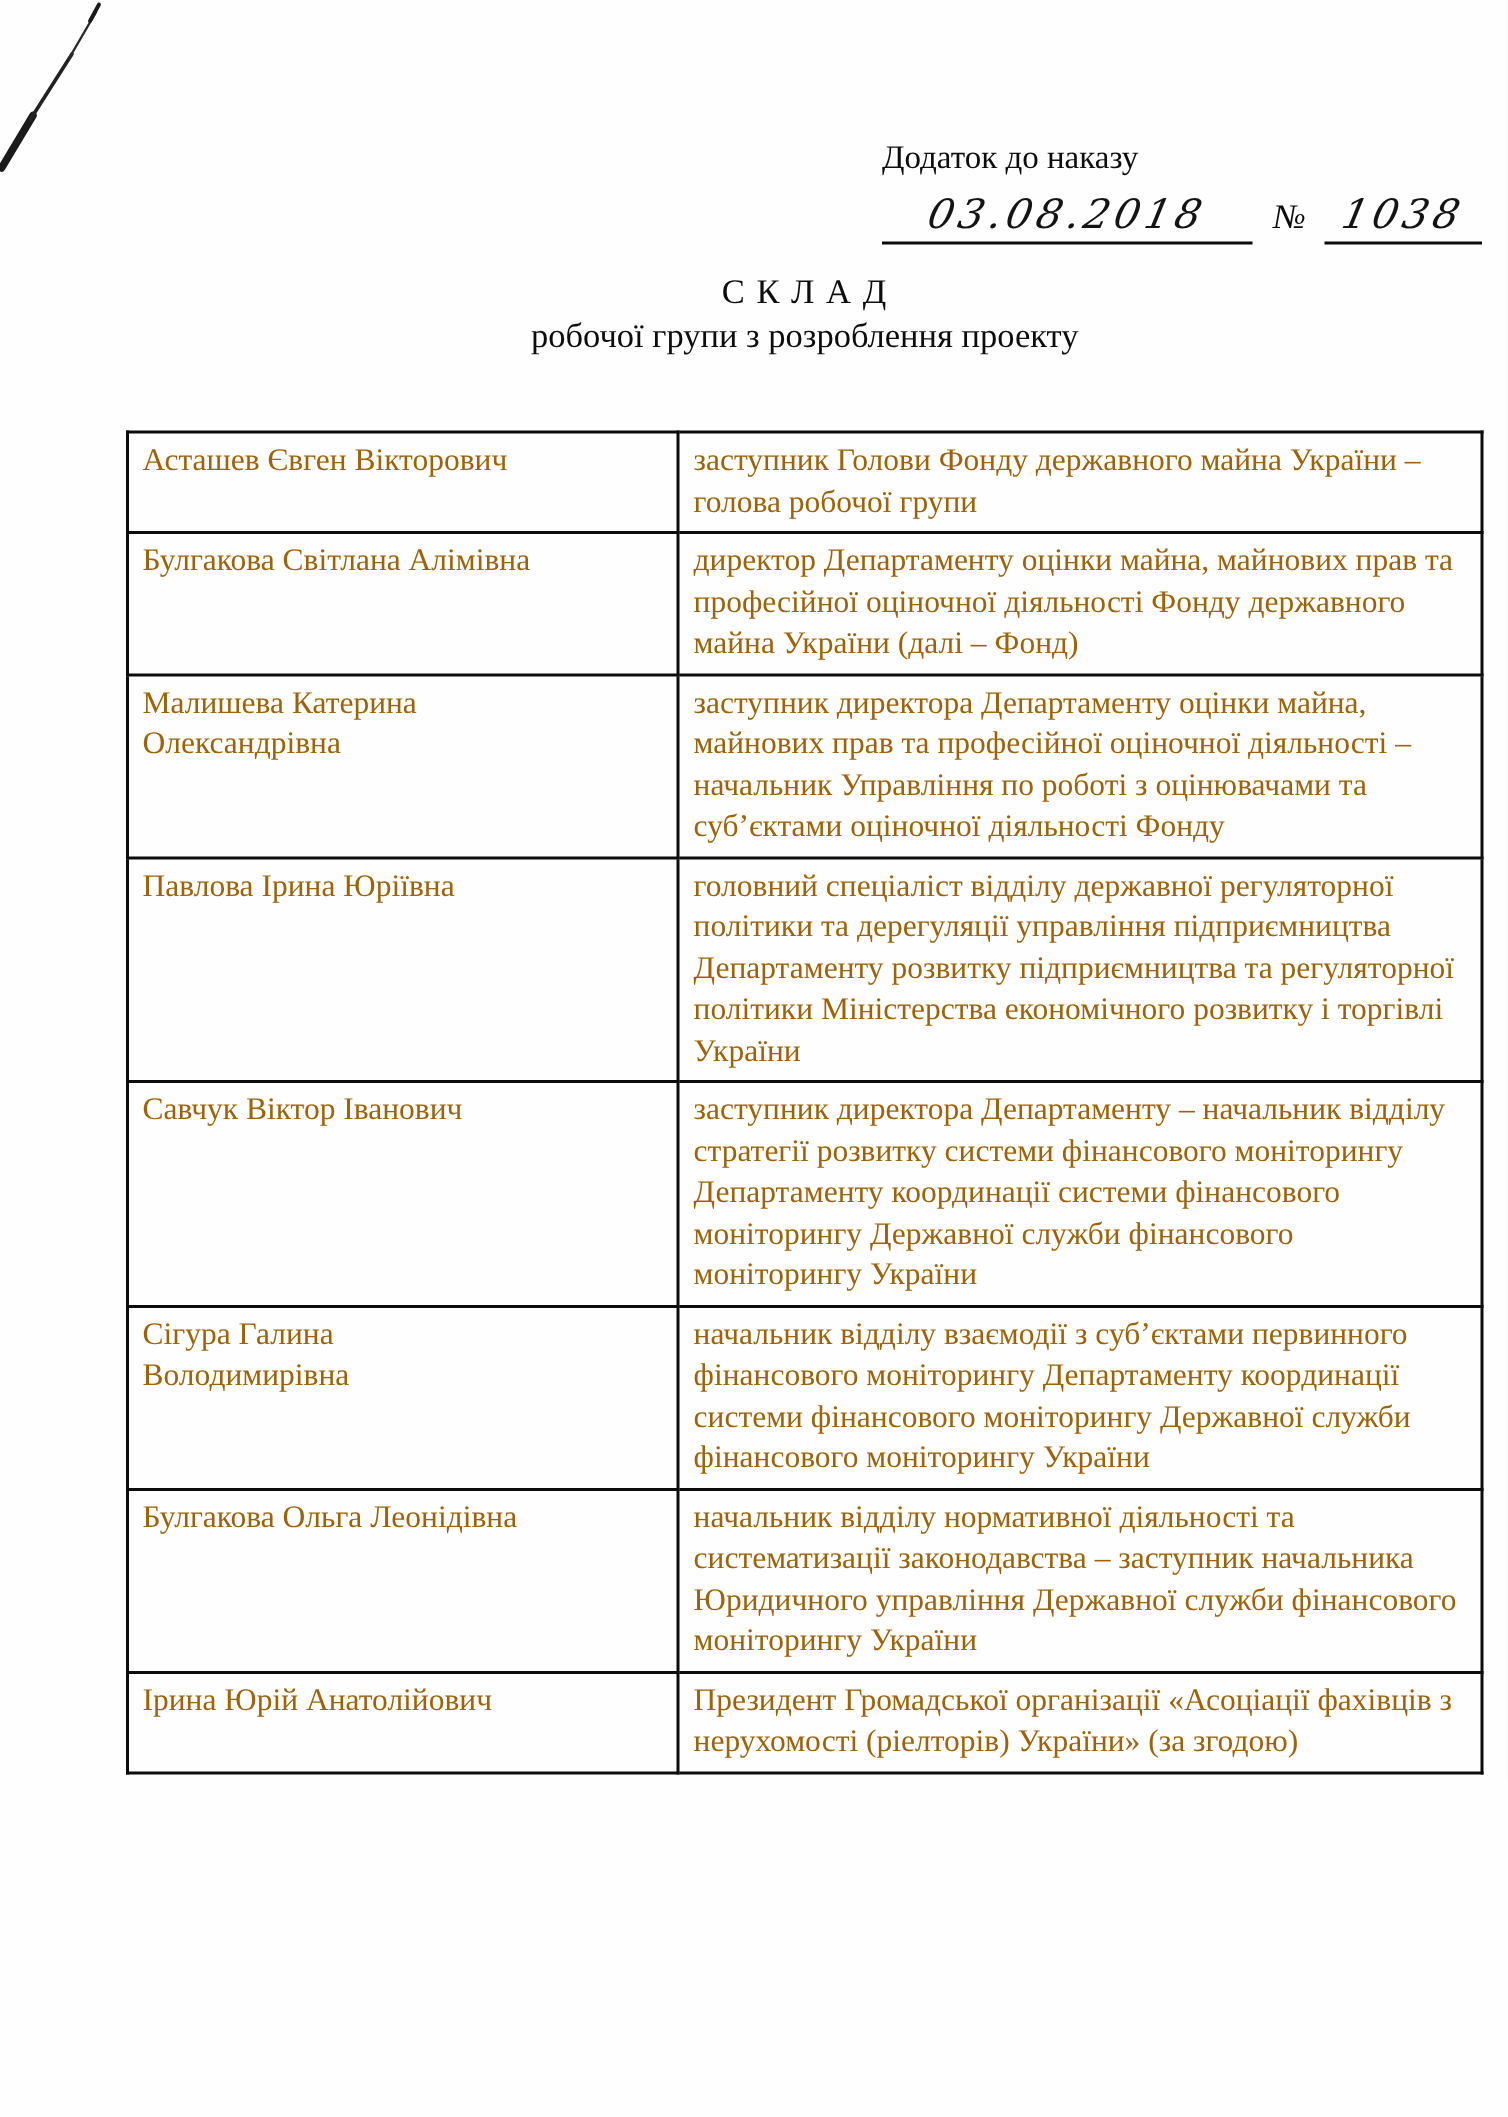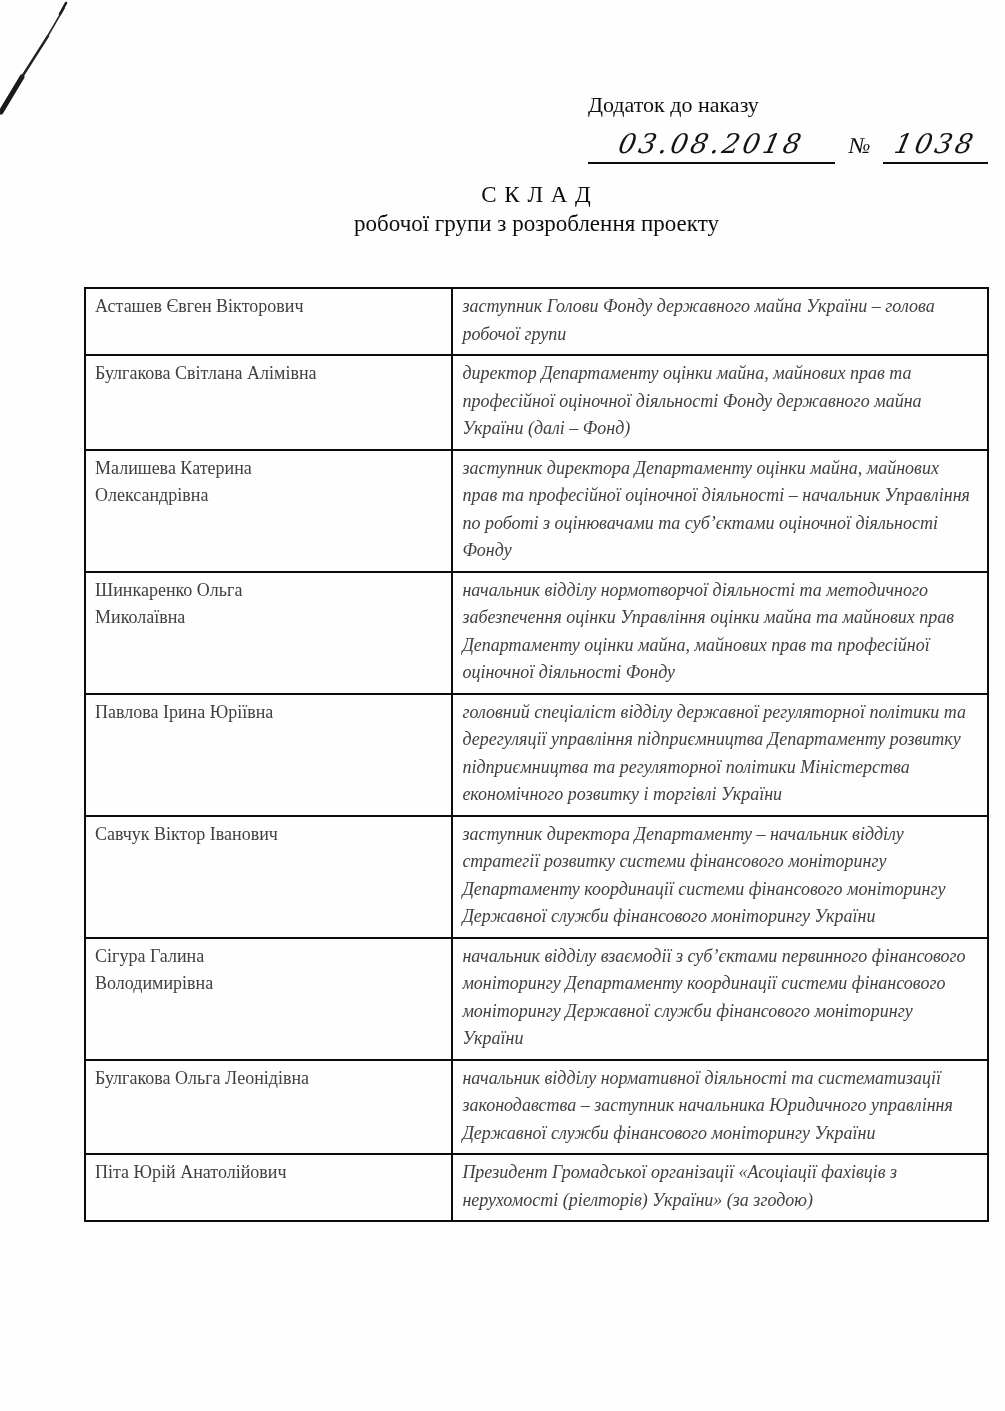--- a/index.html
+++ b/index.html
@@ -63,27 +63,27 @@
   table.members {
     position: absolute;
     left: 84px; top: 287px;
     width: 905px;
     border-collapse: collapse;
     table-layout: fixed;
   }
   table.members td {
     border: 2.5px solid #0c0c0c;
     vertical-align: top;
-    font-size: 18px;
+    font-size: 21px;
     line-height: 27.5px;
     padding: 4px 9px 6px 9px;
-    color: #404040;
+    color: #a16207;
   }
   td.name-cell { width: 321px; white-space: pre-line; }
-  td.position-cell { width: 468px; font-style: italic; }
+  td.position-cell { width: 468px; }
 </style>
 </head>
 <body>
 
 <svg class="pen-mark" viewBox="0 0 90 130">
   <path d="M1,112 L22,77" stroke="#1a1a1a" stroke-width="5" fill="none" stroke-linecap="round"></path>
   <path d="M20,80 L48,36" stroke="#222" stroke-width="2.4" fill="none" stroke-linecap="round"></path>
   <path d="M46,39 L64,8" stroke="#2a2a2a" stroke-width="1.6" fill="none" stroke-linecap="round"></path>
   <path d="M60,14 L66,3" stroke="#1a1a1a" stroke-width="2.6" fill="none" stroke-linecap="round"></path>
 </svg>
@@ -111,39 +111,34 @@
       <tr>
         <td class="name-cell">Булгакова Світлана Алімівна</td>
         <td class="position-cell">директор Департаменту оцінки майна, майнових прав та професійної оціночної діяльності Фонду державного майна України (далі – Фонд)</td>
       </tr>
       <tr>
         <td class="name-cell">Малишева Катерина
 Олександрівна</td>
         <td class="position-cell">заступник директора Департаменту оцінки майна, майнових прав та професійної оціночної діяльності – начальник Управління по роботі з оцінювачами та суб’єктами оціночної діяльності Фонду</td>
       </tr>
       <tr>
-        <td class="name-cell">Шинкаренко Ольга
-Миколаївна</td>
-        <td class="position-cell">начальник відділу нормотворчої діяльності та методичного забезпечення оцінки Управління оцінки майна та майнових прав Департаменту оцінки майна, майнових прав та професійної оціночної діяльності Фонду</td>
-      </tr>
-      <tr>
         <td class="name-cell">Павлова Ірина Юріївна</td>
         <td class="position-cell">головний спеціаліст відділу державної регуляторної політики та дерегуляції управління підприємництва Департаменту розвитку підприємництва та регуляторної політики Міністерства економічного розвитку і торгівлі України</td>
       </tr>
       <tr>
         <td class="name-cell">Савчук Віктор Іванович</td>
         <td class="position-cell">заступник директора Департаменту – начальник відділу стратегії розвитку системи фінансового моніторингу Департаменту координації системи фінансового моніторингу Державної служби фінансового моніторингу України</td>
       </tr>
       <tr>
         <td class="name-cell">Сігура Галина
 Володимирівна</td>
         <td class="position-cell">начальник відділу взаємодії з суб’єктами первинного фінансового моніторингу Департаменту координації системи фінансового моніторингу Державної служби фінансового моніторингу України</td>
       </tr>
       <tr>
         <td class="name-cell">Булгакова Ольга Леонідівна</td>
         <td class="position-cell">начальник відділу нормативної діяльності та систематизації законодавства – заступник начальника Юридичного управління Державної служби фінансового моніторингу України</td>
       </tr>
       <tr>
-        <td class="name-cell">Піта Юрій Анатолійович</td>
+        <td class="name-cell">Ірина Юрій Анатолійович</td>
         <td class="position-cell">Президент Громадської організації «Асоціації фахівців з нерухомості (ріелторів) України» (за згодою)</td>
       </tr>
     </tbody>
 </table>
 
 </body></html>

